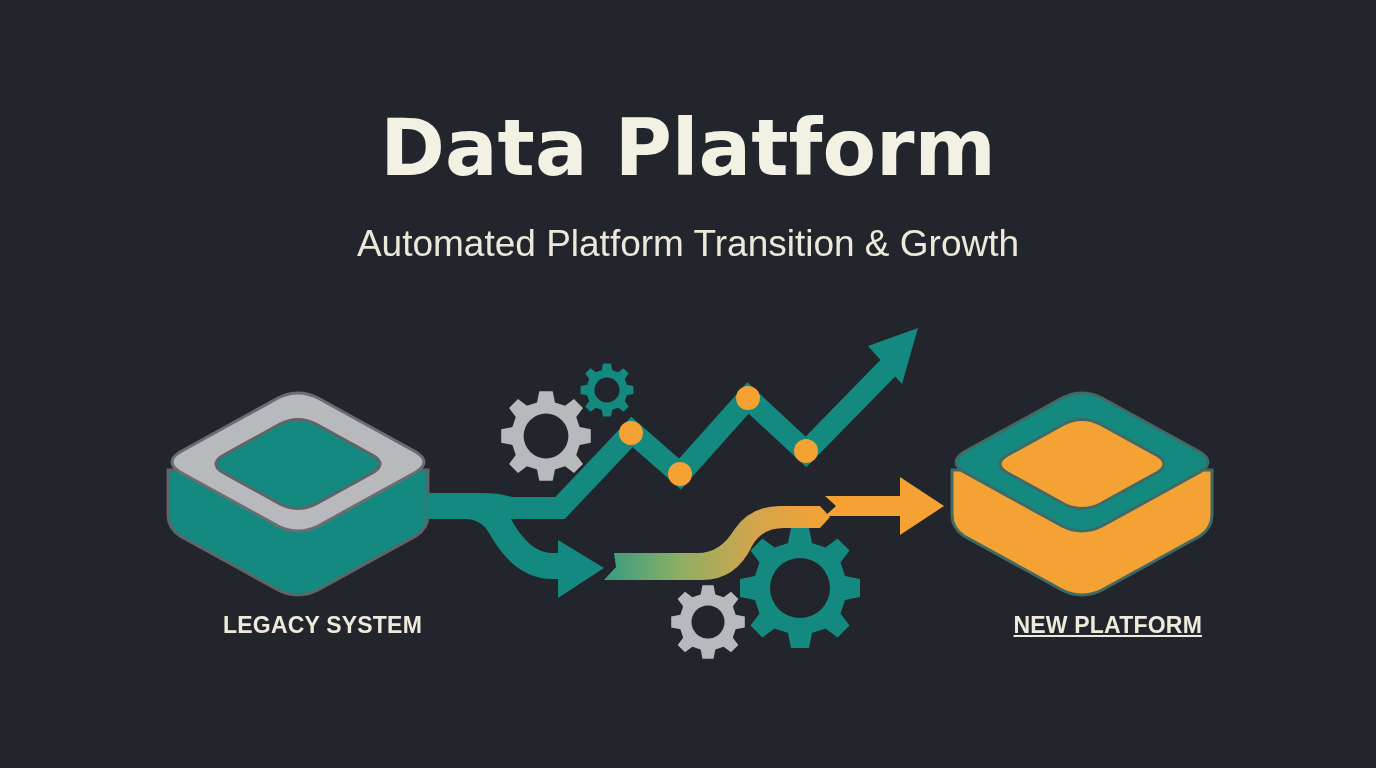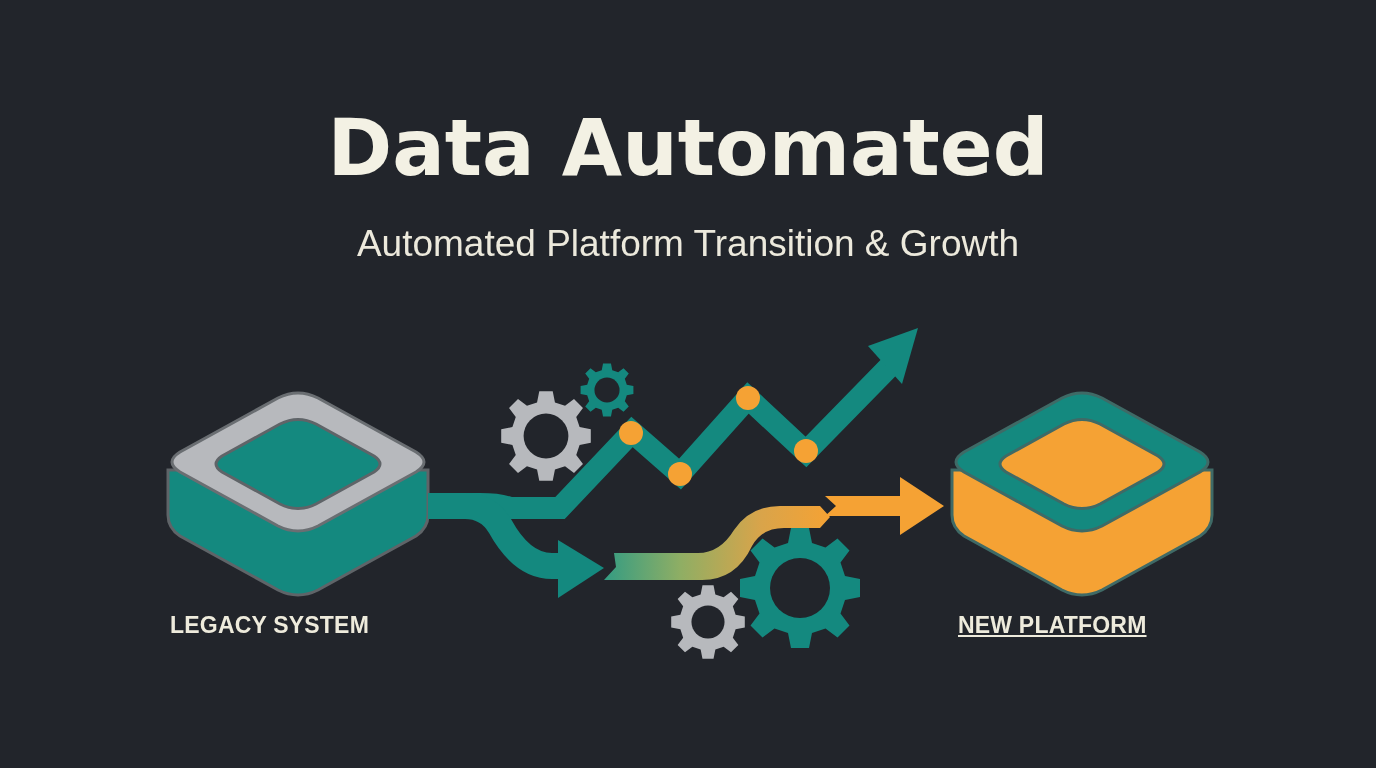--- a/index.html
+++ b/index.html
@@ -19,30 +19,30 @@
     .subtitle {
       position: absolute; left: 0; top: 222px; width: 1376px;
       text-align: center; color: #ece9dc;
       font-family: "Liberation Sans", sans-serif;
       font-size: 37px; line-height: 44px;
     }
     .label {
       position: absolute; top: 612px;
       color: #eeebdc; font-weight: bold; font-size: 23px;
       font-family: "Liberation Sans", sans-serif;
-      text-align: left; letter-spacing: 0.2px;
+      text-align: right; letter-spacing: 0.2px;
     }
     .label.legacy { left: 170px; width: 252px; }
     .label.newp { left: 958px; width: 244px; text-decoration: underline; }
     svg.art { position: absolute; left: 0; top: 0; }
   </style>
 </head>
 <body>
 
-<div class="title">Data Automated</div>
+<div class="title">Data Platform</div>
 <div class="subtitle">Automated Platform Transition &amp; Growth</div>
 
 <svg class="art" width="1376" height="768" viewBox="0 0 1376 768">
   <defs>
     <linearGradient id="flowGrad" x1="600" y1="0" x2="830" y2="0" gradientUnits="userSpaceOnUse">
       <stop offset="0" stop-color="#2f9b84"></stop>
       <stop offset="0.35" stop-color="#8fae64"></stop>
       <stop offset="0.7" stop-color="#d9a44a"></stop>
       <stop offset="1" stop-color="#f5a234"></stop>
     </linearGradient>

